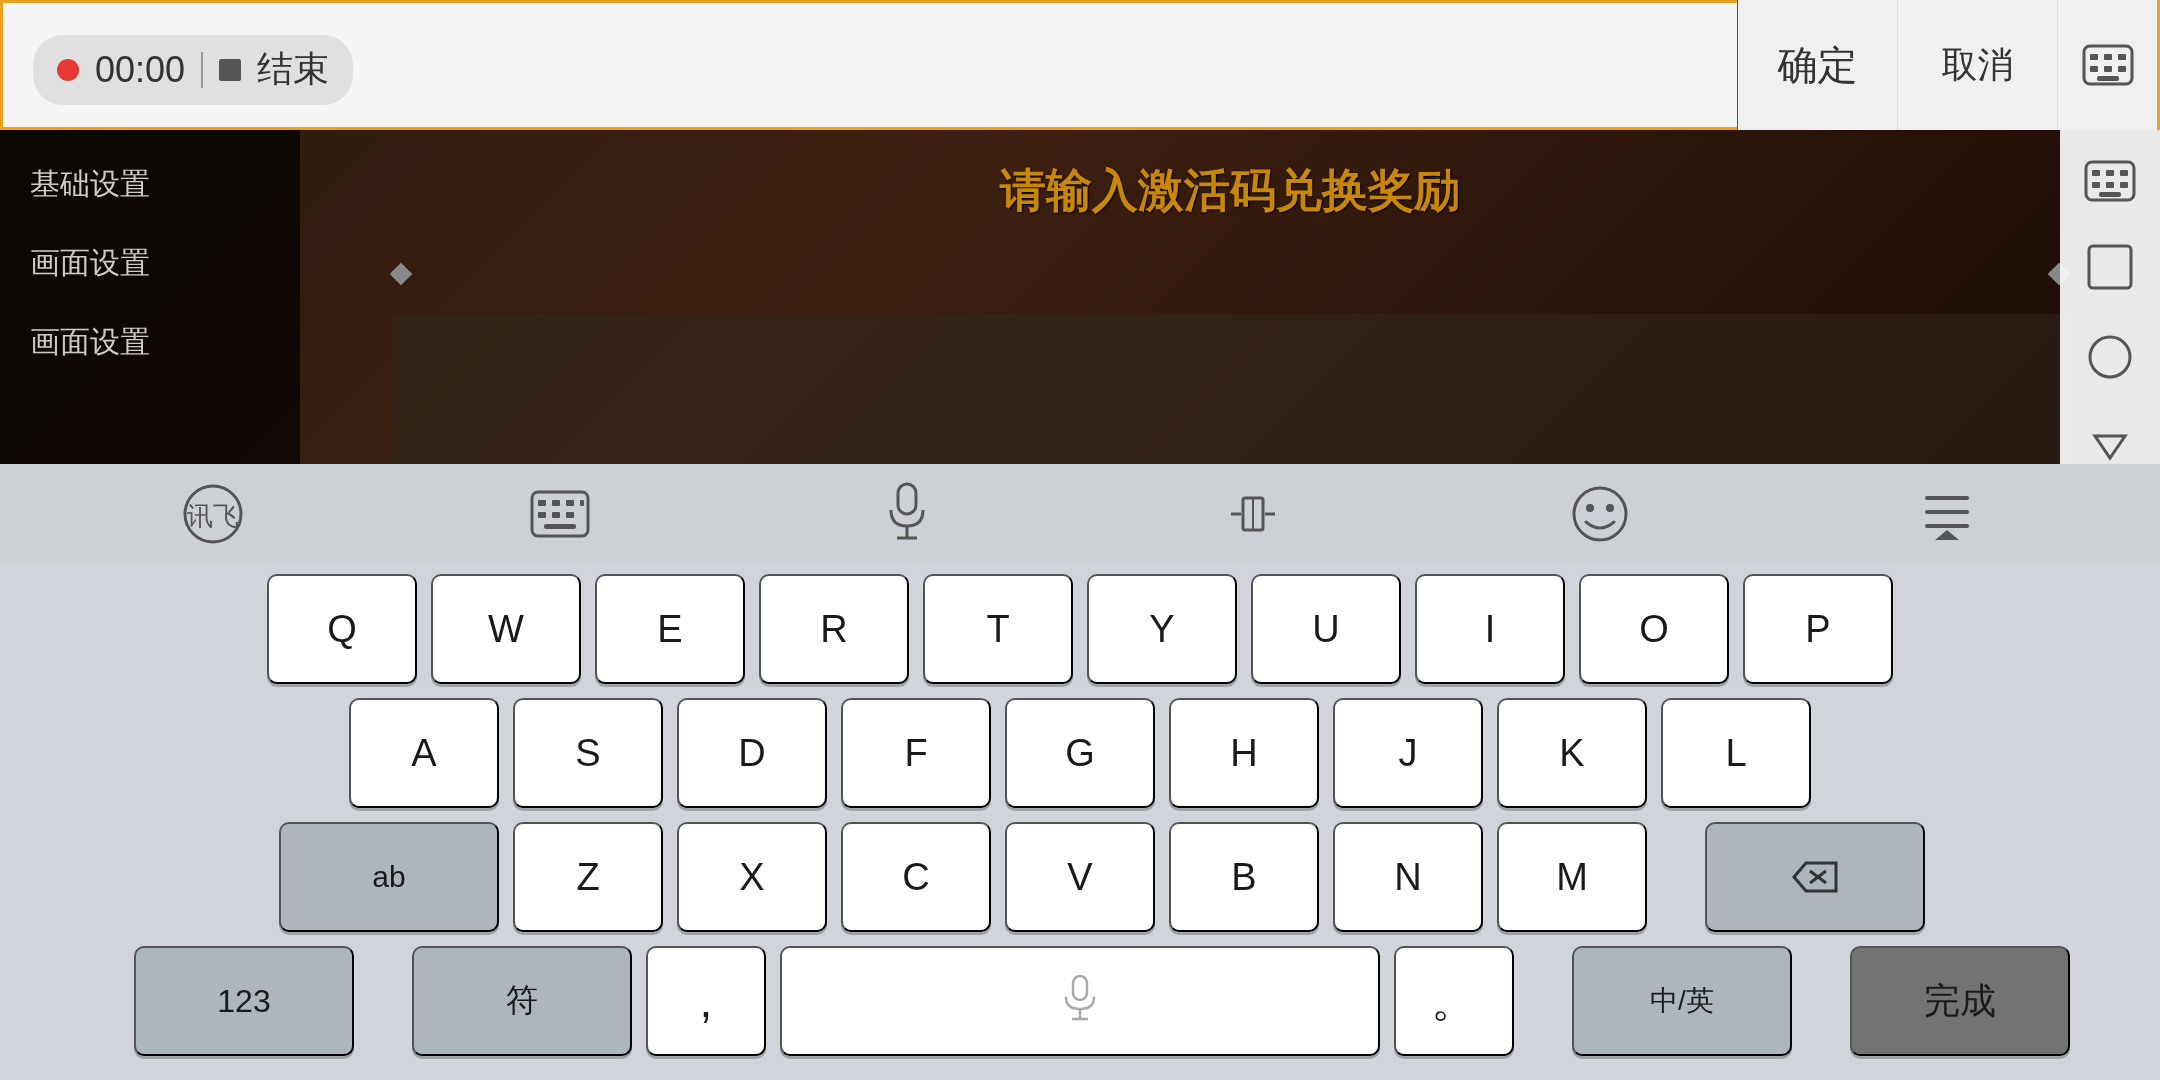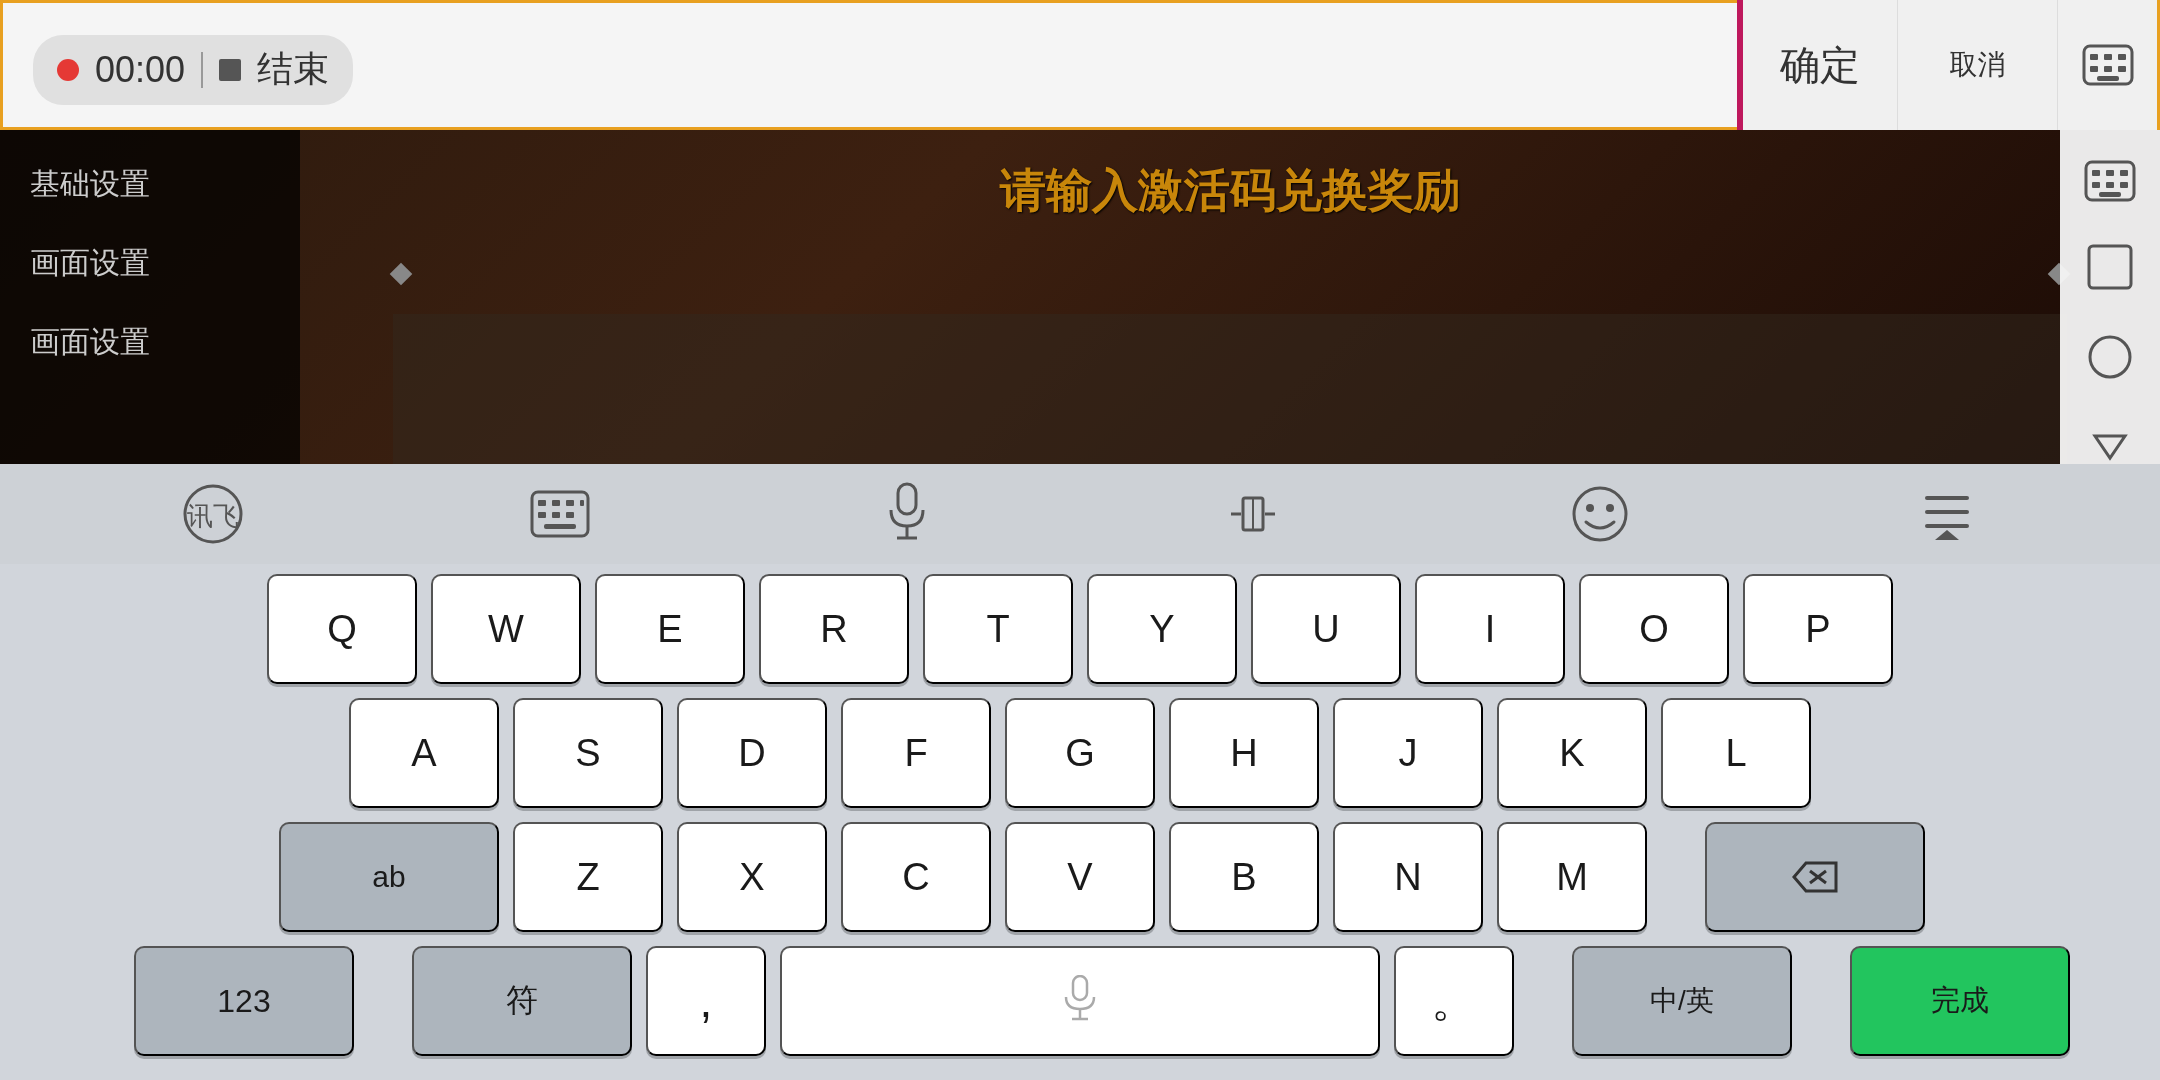--- a/index.html
+++ b/index.html
@@ -58,35 +58,35 @@
     .end-text {
       font-size: 36px;
       color: #333;
     }
     .input-spacer { flex: 1; }
     .confirm-btn {
       width: 160px;
       height: 130px;
       background: #f0f0f0;
       border: none;
-      border-left: 6px solid #be185d;
+      border-left: 1px solid #be185d;
       font-size: 40px;
       color: #333;
       cursor: pointer;
       display: flex;
       align-items: center;
       justify-content: center;
     }
     .cancel-btn {
       width: 160px;
       height: 130px;
       background: #f0f0f0;
       border: none;
       border-left: 1px solid #ddd;
-      font-size: 28px;
+      font-size: 36px;
       color: #333;
       cursor: pointer;
       display: flex;
       align-items: center;
       justify-content: center;
     }
     .keyboard-icon-btn {
       width: 100px;
       height: 130px;
       background: #f0f0f0;
@@ -297,22 +297,22 @@
       font-size: 46px;
     }
     .key-lang {
       flex: 1.5;
       max-width: 220px;
       font-size: 28px;
     }
     .key-done {
       flex: 1.5;
       max-width: 220px;
-      font-size: 29px;
-      background: #22c55e;
+      font-size: 36px;
+      background: #737373;
     }
 
     
     svg { display: block; }
   </style>
 </head>
 <body>
 
 <div class="top-bar">
   <div class="recording-indicator">

